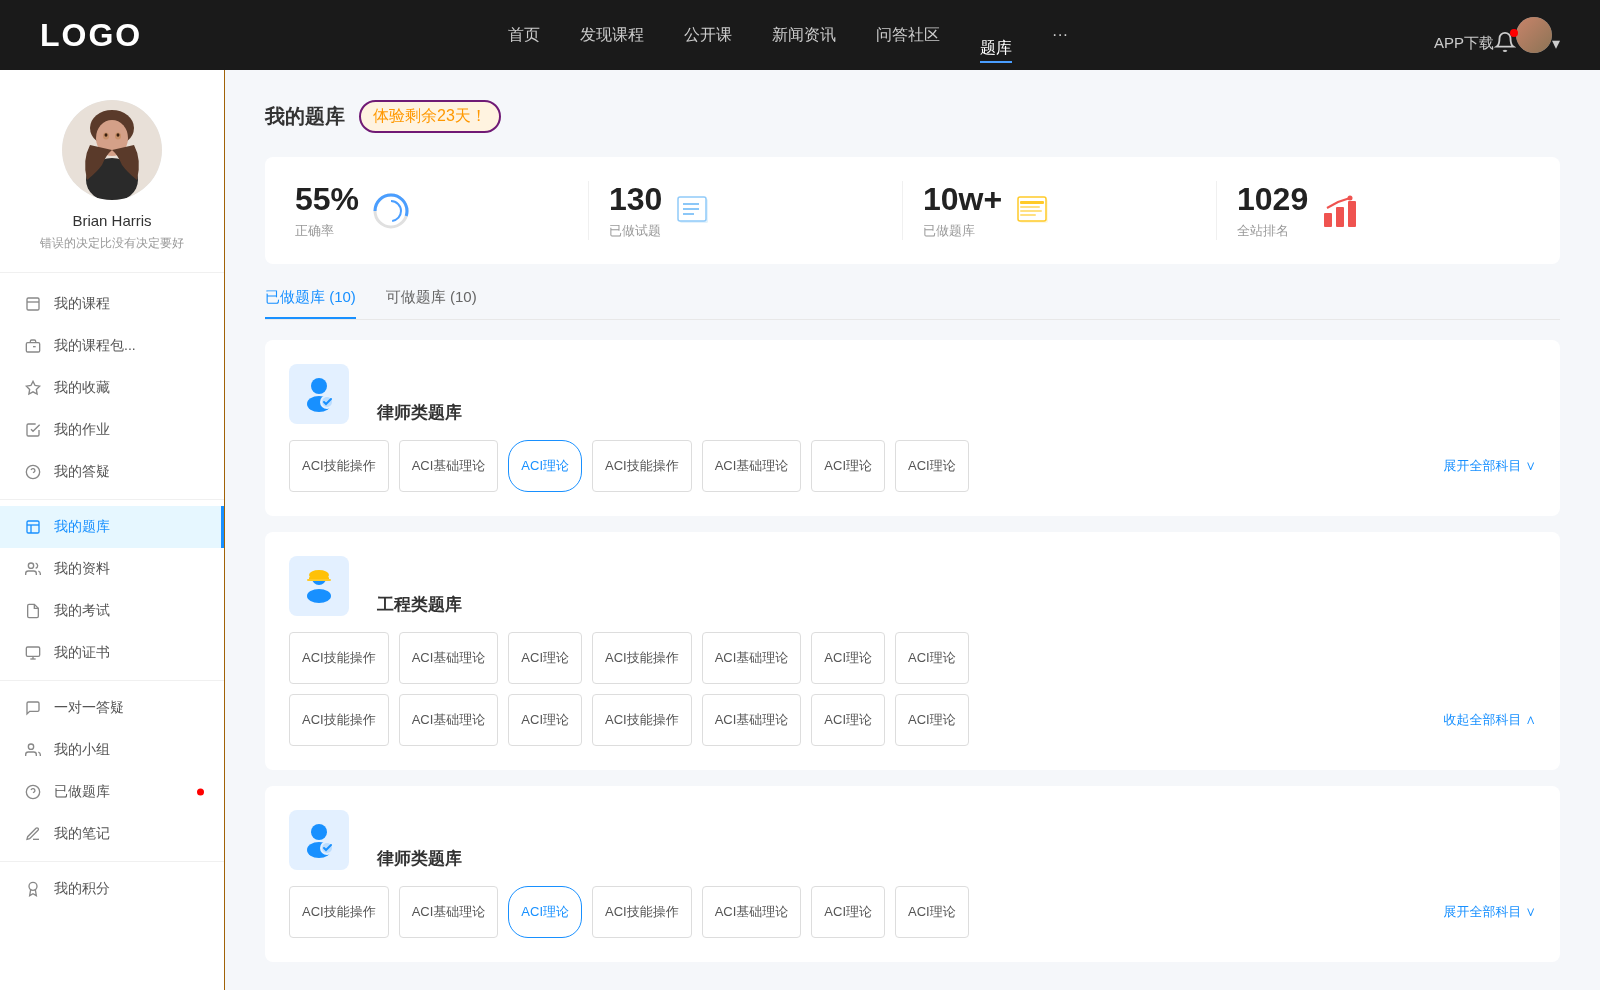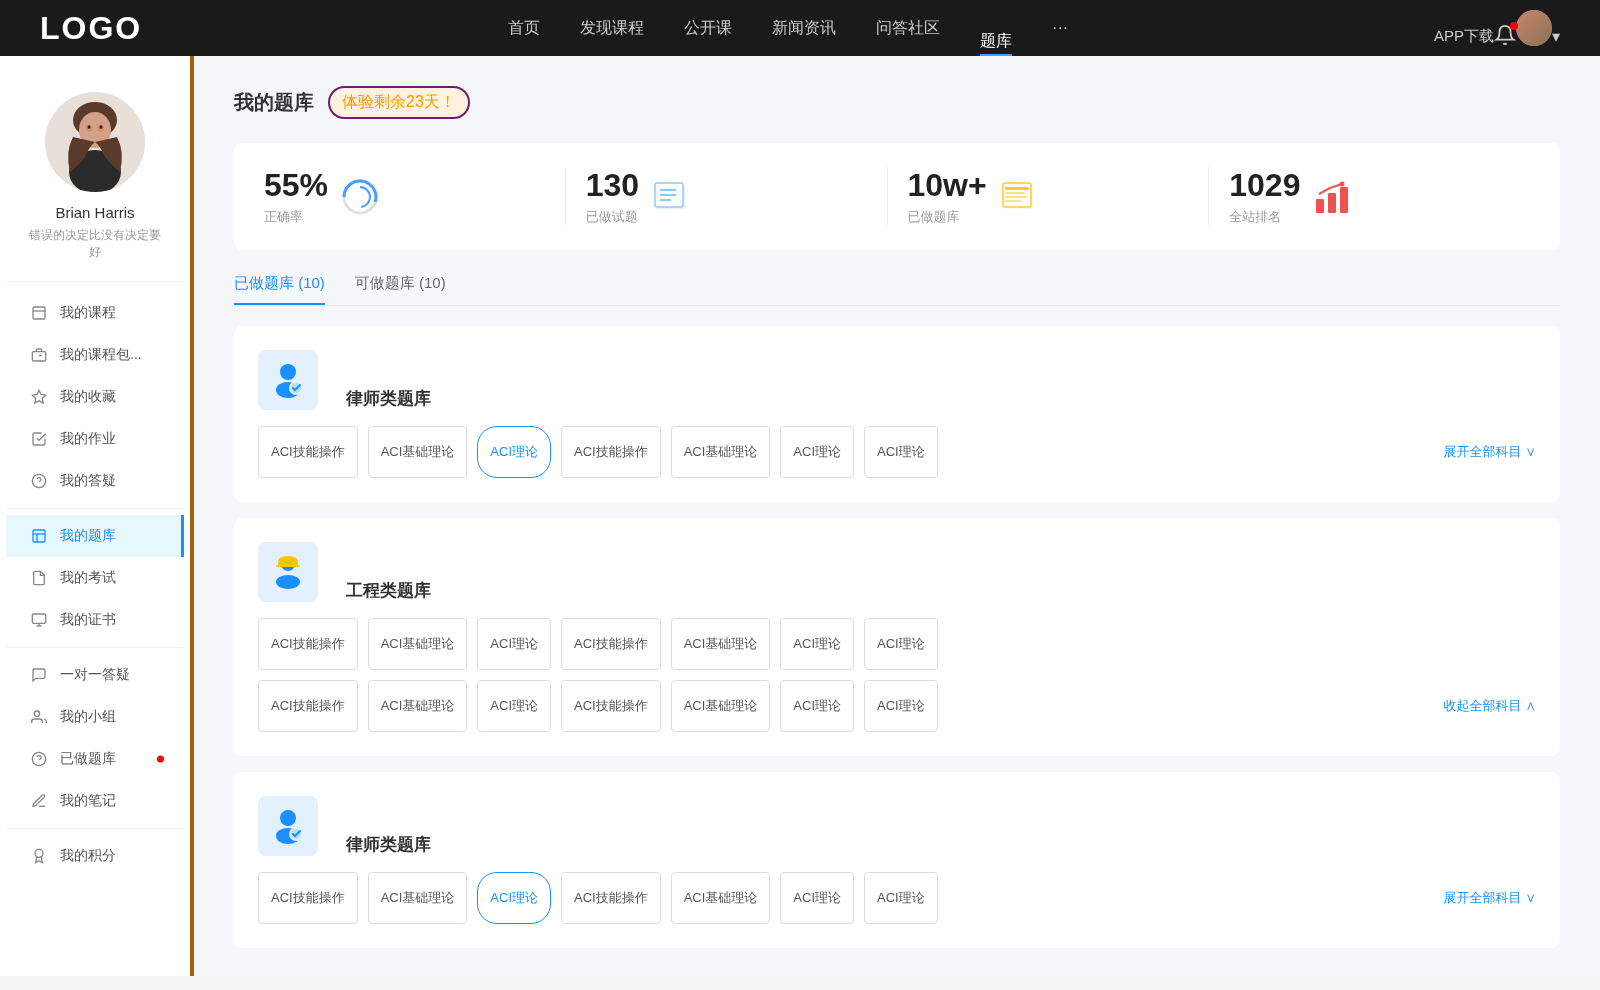--- a/index.html
+++ b/index.html
@@ -1,36 +1,36 @@
 <!DOCTYPE html>
 <html><head>
   <meta charset="utf-8">
   <style>
     * { margin: 0; padding: 0; box-sizing: border-box; }
     body { font-family: "PingFang SC", "Microsoft YaHei", sans-serif; background: #f5f5f5; width: 1600px; height: 990px; overflow: hidden; }
 
     
-    .header { background: #1a1a1a; height: 56px; display: flex; align-items: center; padding: 0 40px; justify-content: space-between; }
+    .header { background: #1a1a1a; height: 70px; display: flex; align-items: center; padding: 0 40px; justify-content: space-between; }
     .header-logo { color: white; font-size: 32px; font-weight: bold; letter-spacing: 2px; }
     .header-nav { display: flex; align-items: center; gap: 40px; }
     .nav-item { color: #ccc; font-size: 16px; cursor: pointer; text-decoration: none; }
     .nav-item.active { color: white; margin-top: 30px; }
     .nav-underline { border-bottom: 2px solid #4a9eff; padding-bottom: 2px; }
     .header-right { display: flex; align-items: flex-end; }
     .app-download { color: #ccc; font-size: 15px; cursor: pointer; }
     .bell-icon { position: relative; cursor: pointer; }
     .bell-dot { width: 8px; height: 8px; background: red; border-radius: 50%; position: absolute; top: -2px; right: -2px; }
     .user-avatar-header { width: 36px; height: 36px; border-radius: 50%; background: #888; overflow: hidden; cursor: pointer; }
     .chevron-down { color: #ccc; cursor: pointer; }
 
     
     .main-layout { display: flex; height: calc(990px - 70px); }
 
     
-    .sidebar { width: 194px; background: white; border-right: 4px solid #a16207; padding: 6px; flex-shrink: 0; overflow-y: auto; }
+    .sidebar { width: 225px; background: white; border-right: 1px solid #a16207; padding: 0; flex-shrink: 0; overflow-y: auto; }
     .profile-section { display: flex; flex-direction: column; align-items: center; padding: 30px 20px 20px; border-bottom: 1px solid #f0f0f0; }
     .avatar-circle { width: 100px; height: 100px; border-radius: 50%; background: #e8e8e8; overflow: hidden; margin-bottom: 12px; }
     .profile-name { font-size: 15px; color: #333; font-weight: 500; margin-bottom: 6px; }
     .profile-motto { font-size: 12px; color: #999; text-align: center; }
 
     .sidebar-menu { padding: 10px 0; }
     .menu-item { display: flex; align-items: center; gap: 12px; padding: 12px 24px; cursor: pointer; font-size: 14px; color: #555; position: relative; }
     .menu-item.active { color: #1890ff; background: #e6f7ff; border-right: 3px solid #1890ff; }
     .menu-icon { width: 18px; height: 18px; display: flex; align-items: center; justify-content: center; flex-shrink: 0; }
     .menu-label { font-size: 14px; }
@@ -190,20 +190,31 @@
               <rect x="3" y="3" width="18" height="18" rx="2"></rect>
               <line x1="3" y1="9" x2="21" y2="9"></line>
               <line x1="9" y1="21" x2="9" y2="9"></line>
             </svg>
         </span>
         <span class="menu-label">我的题库</span>
       </div>
       <div class="menu-item">
         <span class="menu-icon">
           <svg width="16" height="16" viewBox="0 0 24 24" fill="none" stroke="#888" stroke-width="2">
+              <path d="M17 21v-2a4 4 0 0 0-4-4H5a4 4 0 0 0-4 4v2"></path>
+              <circle cx="9" cy="7" r="4"></circle>
+              <path d="M23 21v-2a4 4 0 0 0-3-3.87"></path>
+              <path d="M16 3.13a4 4 0 0 1 0 7.75"></path>
+            </svg>
+        </span>
+        <span class="menu-label">我的资料</span>
+      </div>
+      <div class="menu-item">
+        <span class="menu-icon">
+          <svg width="16" height="16" viewBox="0 0 24 24" fill="none" stroke="#888" stroke-width="2">
               <path d="M14 2H6a2 2 0 0 0-2 2v16a2 2 0 0 0 2 2h12a2 2 0 0 0 2-2V8z"></path>
               <polyline points="14 2 14 8 20 8"></polyline>
             </svg>
         </span>
         <span class="menu-label">我的考试</span>
       </div>
       <div class="menu-item">
         <span class="menu-icon">
           <svg width="16" height="16" viewBox="0 0 24 24" fill="none" stroke="#888" stroke-width="2">
               <rect x="2" y="3" width="20" height="14" rx="2"></rect>

